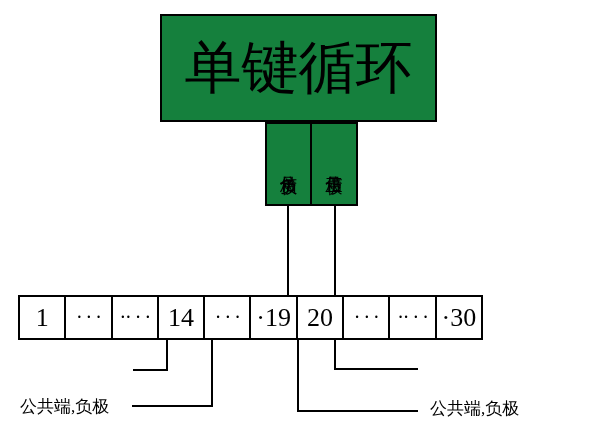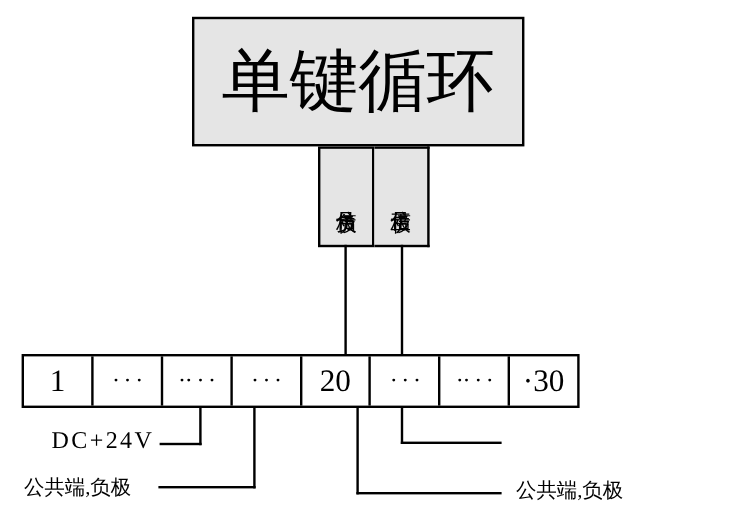--- a/index.html
+++ b/index.html
@@ -4,21 +4,21 @@
 <style>
   html, body { margin:0; padding:0; background:#ffffff; }
   .canvas {
     position:relative; width:615px; height:443px; background:#ffffff;
     font-family:"Liberation Serif","DejaVu Serif",serif; color:#000;
     overflow:hidden;
   }
   .box {
     position:absolute; border:2px solid #000; box-sizing:border-box;
     display:flex; align-items:center; justify-content:center;
-    background:#e5e5e5;
+    background:#15803d;
   }
   #device-box { left:160px; top:14px; width:277px; height:108px; font-size:57px; white-space:nowrap; }
   .signal-box {
     writing-mode:vertical-rl; text-orientation:upright;
     font-size:17px; letter-spacing:1px; line-height:1;
   }
   #signal-neg-box { left:265px; top:122px; width:47px; height:84px; }
   #signal-pos-box { left:312px; top:122px; width:46px; height:84px; border-left:none; }
   .wire { position:absolute; background:#000; }
   #terminal-strip {
@@ -57,28 +57,29 @@
     <span>信号正极</span>
   </div>
 
   <div class="wire" style="left:287px; top:204px; width:2px; height:92px;"></div>
   <div class="wire" style="left:334px; top:204px; width:2px; height:92px;"></div>
 
   <div id="terminal-strip">
     <div class="cell">1</div>
     <div class="cell dots">· · ·</div>
     <div class="cell dots">·· · ·</div>
+    <div class="cell">14</div>
     <div class="cell dots">· · ·</div>
+    <div class="cell">·19</div>
     <div class="cell">20</div>
     <div class="cell dots">· · ·</div>
     <div class="cell dots">·· · ·</div>
     <div class="cell">·30</div>
   </div>
 
-  <div class="ann" id="dc-label">DC+24V</div>
   <div class="wire" style="left:166px; top:340px; width:2px; height:31px;"></div>
   <div class="wire" style="left:133px; top:369px; width:35px; height:2px;"></div>
 
   <div class="ann" id="common-left-label">公共端,负极</div>
   <div class="wire" style="left:211px; top:340px; width:2px; height:67px;"></div>
   <div class="wire" style="left:132px; top:405px; width:81px; height:2px;"></div>
 
   <div class="wire" style="left:334px; top:340px; width:2px; height:30px;"></div>
   <div class="wire" style="left:334px; top:368px; width:84px; height:2px;"></div>
 

